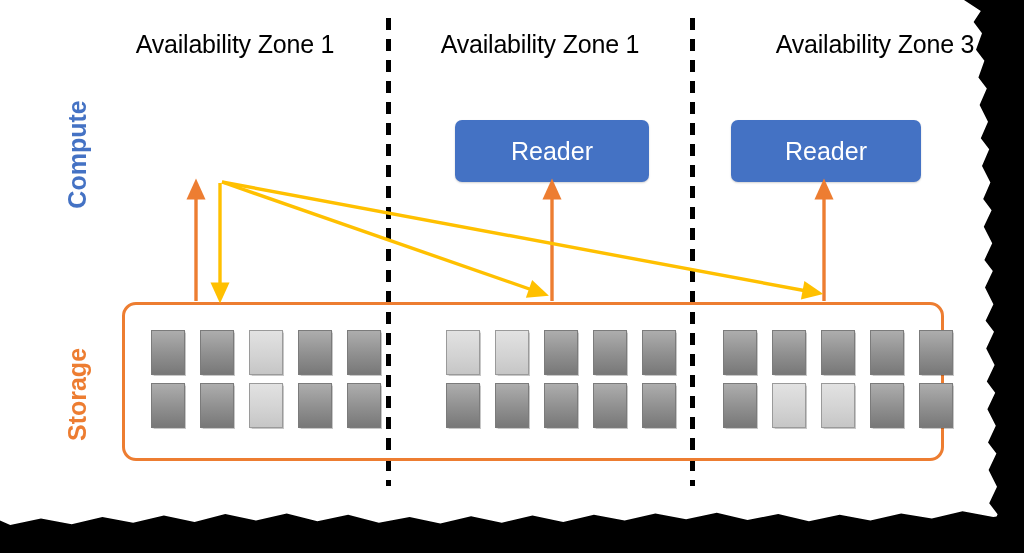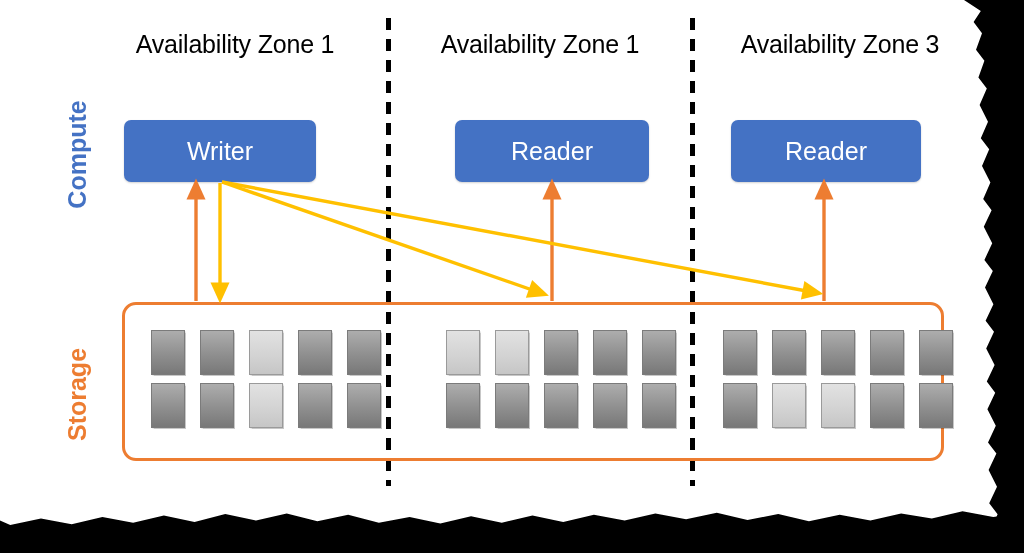--- a/index.html
+++ b/index.html
@@ -12,21 +12,21 @@
   #stage { position:absolute; inset:0; width:1024px; height:553px; background:#fff;border-radius:27px; }
 
   
   .zone-title{
     position:absolute; top:30px;
     font-size:25px; font-weight:400; color:#000;
     text-align:center; white-space:nowrap; letter-spacing:-0.2px;
   }
   #zt1{ left:90px;  width:290px; }
   #zt2{ left:395px; width:290px; }
-  #zt3{ left:695px; width:290px; }
+  #zt3{ left:730px; width:290px; }
 
   
   .az-divider{
     position:absolute; top:18px; width:5px; height:468px;
     background-image:linear-gradient(#000 56%, rgba(0,0,0,0) 0%);
     background-size:5px 21px; background-repeat:repeat-y;
   }
   #div1{ left:386px; }
   #div2{ left:690px; }
 
@@ -118,23 +118,20 @@
   <div class="zone-title" id="zt1">Availability Zone 1</div>
   <div class="zone-title" id="zt2">Availability Zone 1</div>
   <div class="zone-title" id="zt3">Availability Zone 3</div>
 
   <div class="az-divider" id="div1"></div>
   <div class="az-divider" id="div2"></div>
 
   <div class="axis-label" id="compute-label">Compute</div>
   <div class="axis-label" id="storage-label">Storage</div>
 
-  <div class="node" id="node-writer">
-    <span>Writer</span>
-  </div>
   <div class="node" id="node-reader2">
     <span>Reader</span>
   </div>
   <div class="node" id="node-reader3">
     <span>Reader</span>
   </div>
 
   <div id="storage-box"></div>
   <div id="storage-blocks">
       <div class="blk" style="left: 151px; top: 330px;"></div>

